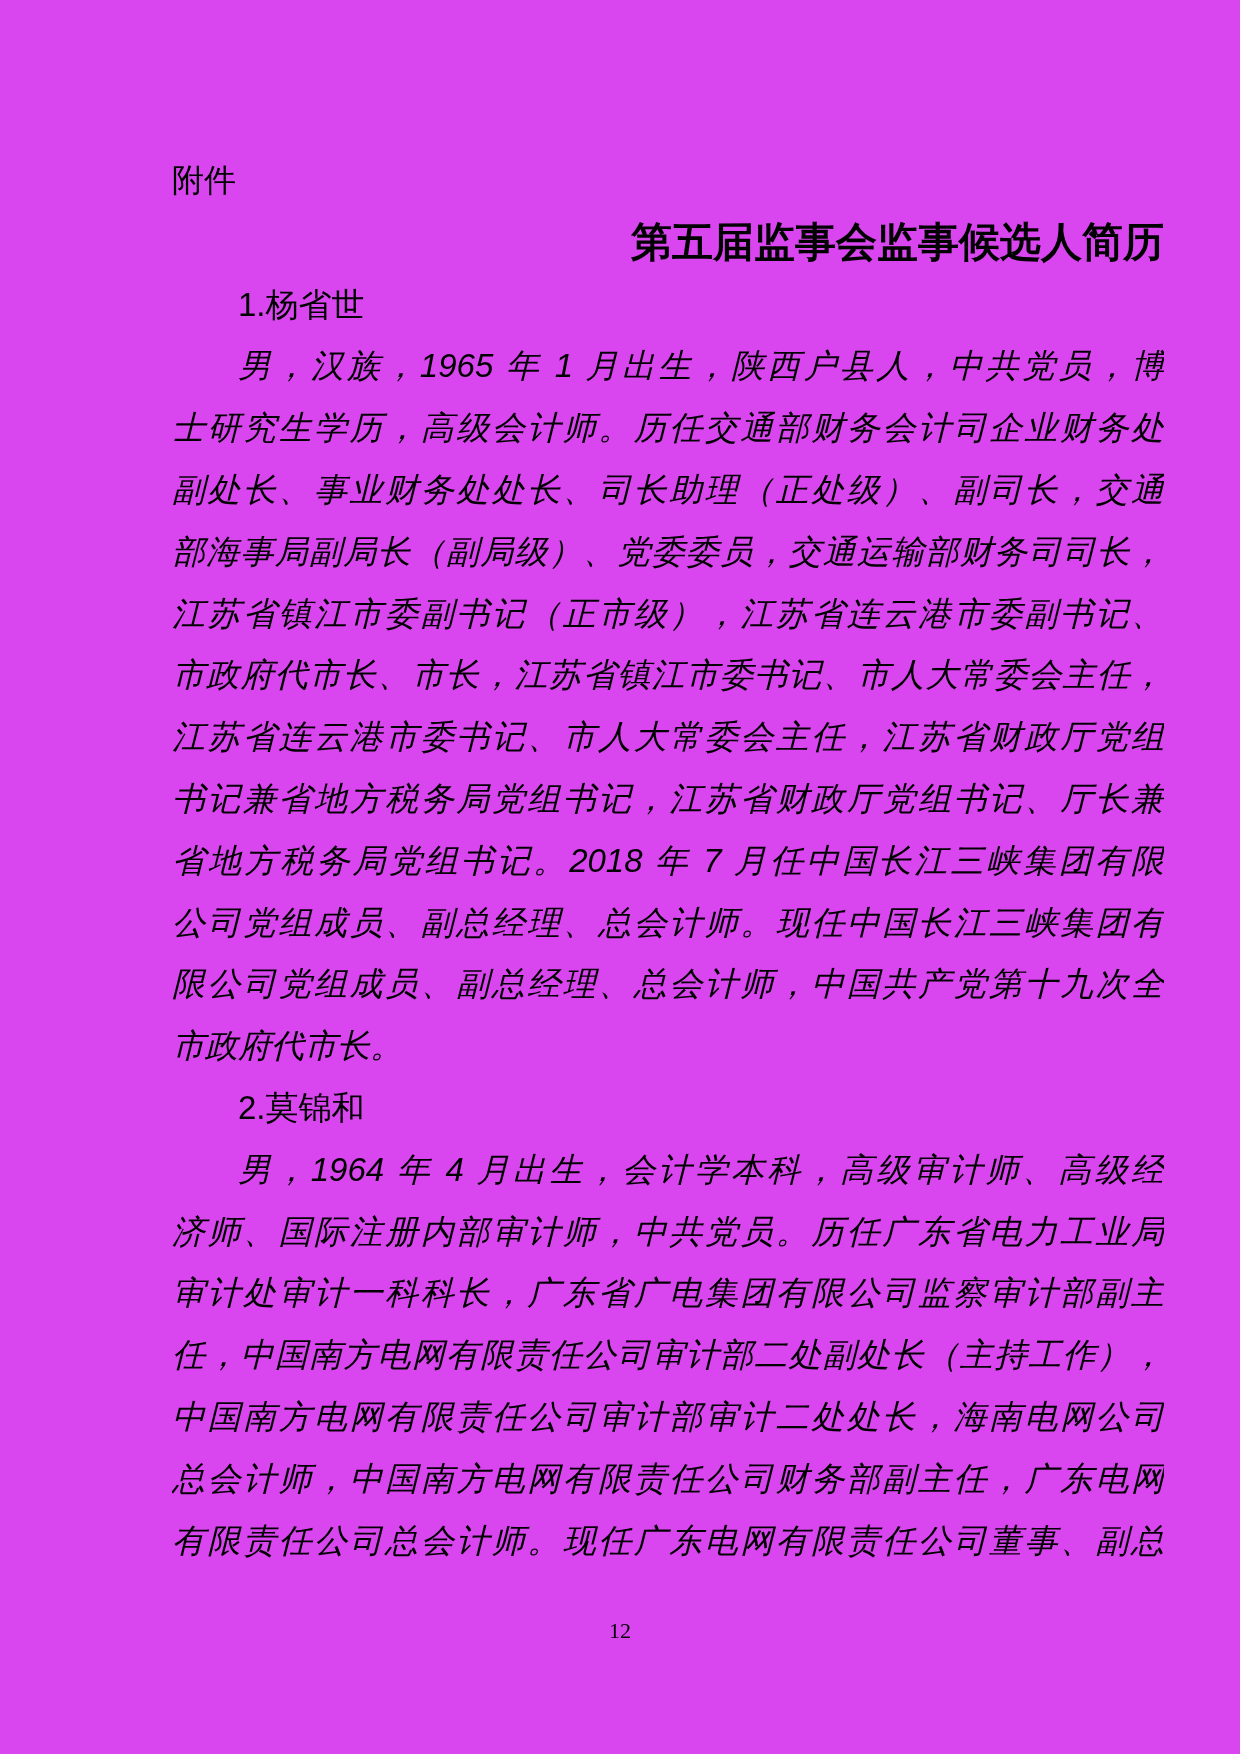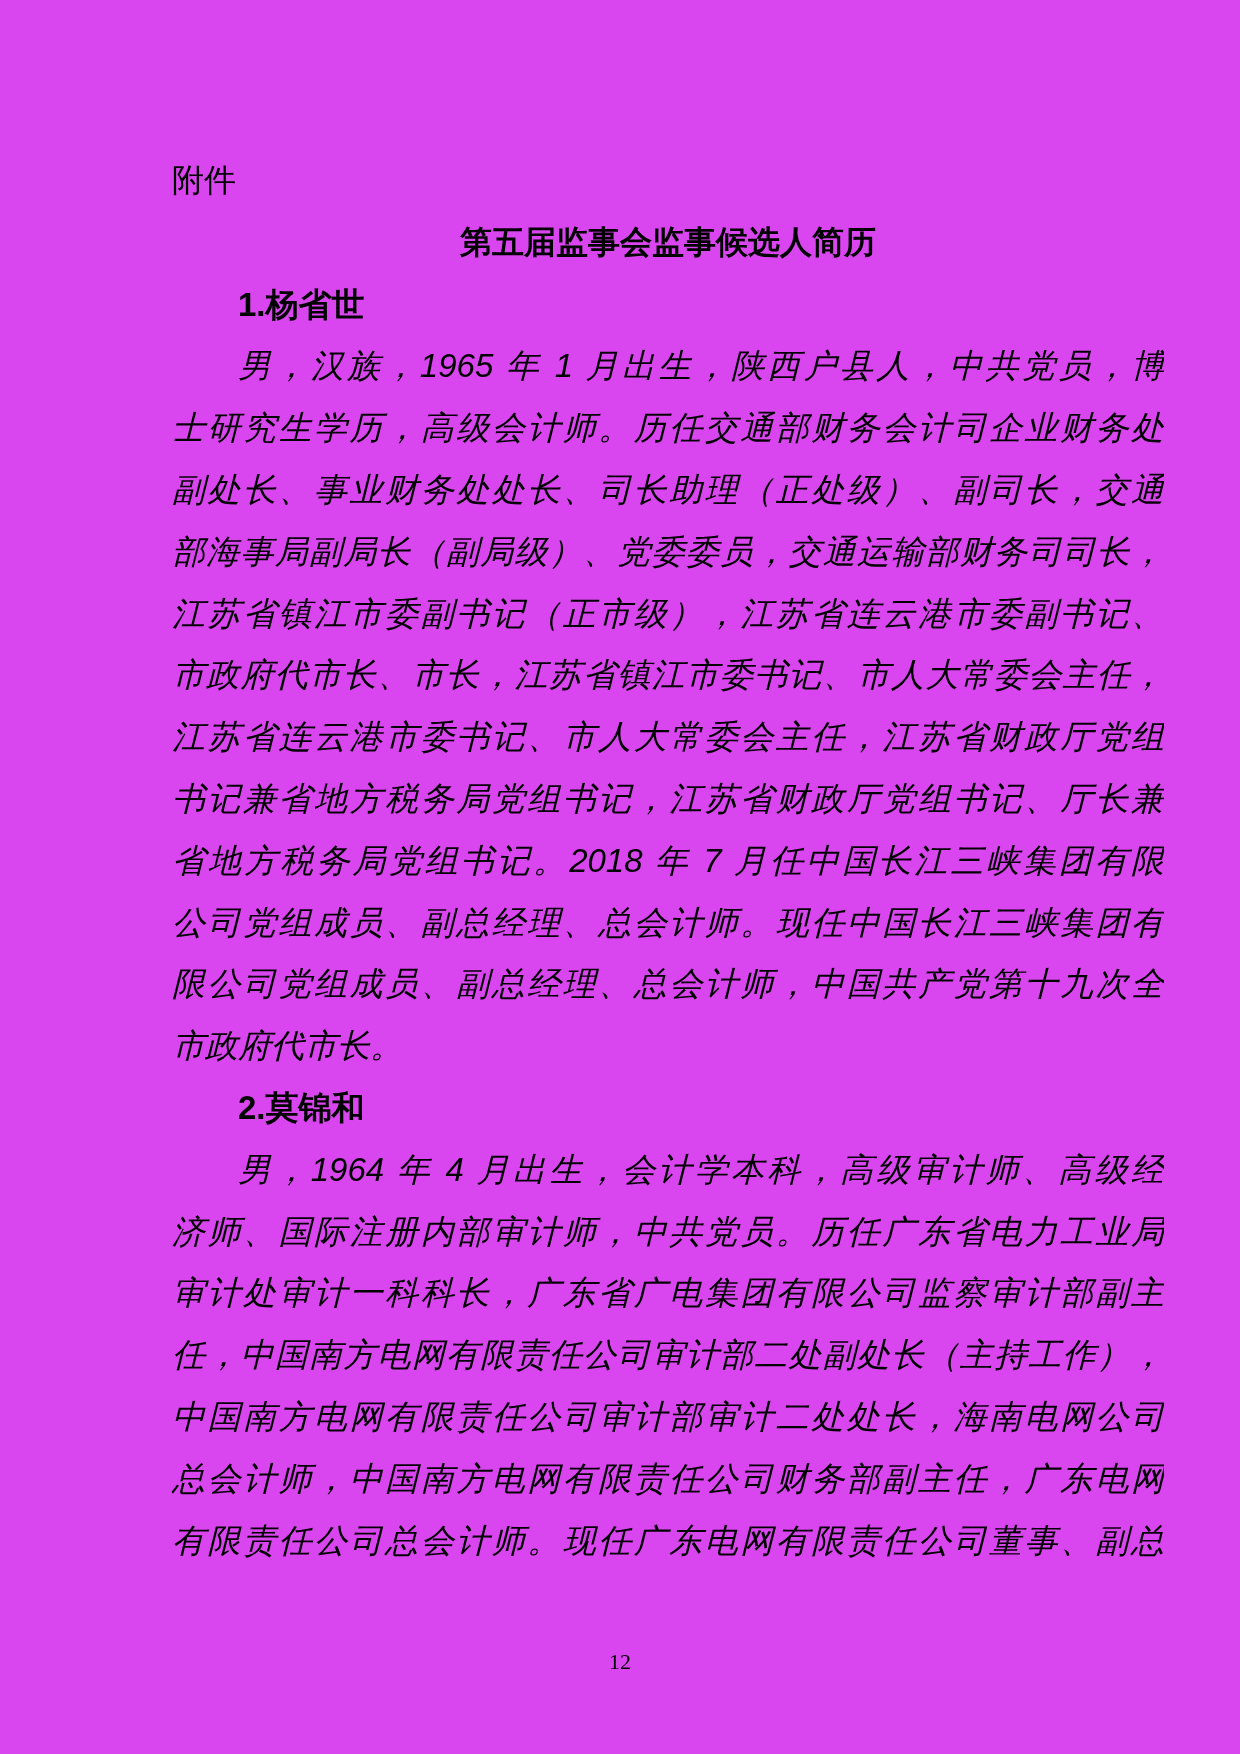--- a/index.html
+++ b/index.html
@@ -26,31 +26,31 @@
   }
   .attach {
     margin: 0;
     font-size: 32px;
     line-height: 61.8px;
     height: 61.8px;
     white-space: nowrap;
   }
   .title {
     margin: 0;
-    font-size: 32px;
+    font-size: 41px;
     font-weight: bold;
-    text-align: center;
+    text-align: right;
     line-height: 61.8px;
     height: 61.8px;
     white-space: nowrap;
   }
   .heading {
     margin: 0;
     font-size: 33px;
-    font-weight: bold;
+    font-weight: normal;
     line-height: 61.8px;
     height: 61.8px;
     padding-left: 66px;
     white-space: nowrap;
   }
   .para {
     margin: 0;
   }
   .line {
     font-size: 33px;
@@ -70,21 +70,20 @@
   }
   .pageno {
     position: absolute;
     top: 1616px;
     left: 0;
     width: 1240px;
     text-align: center;
     font-family: "Liberation Serif", serif;
     font-size: 22px;
     line-height: 30px;
-    margin-top: 31px;
   }
 </style>
 </head>
 <body>
 
 <div class="page">
   <p class="attach">附件</p>
 
   <h1 class="title">第五届监事会监事候选人简历</h1>
 

